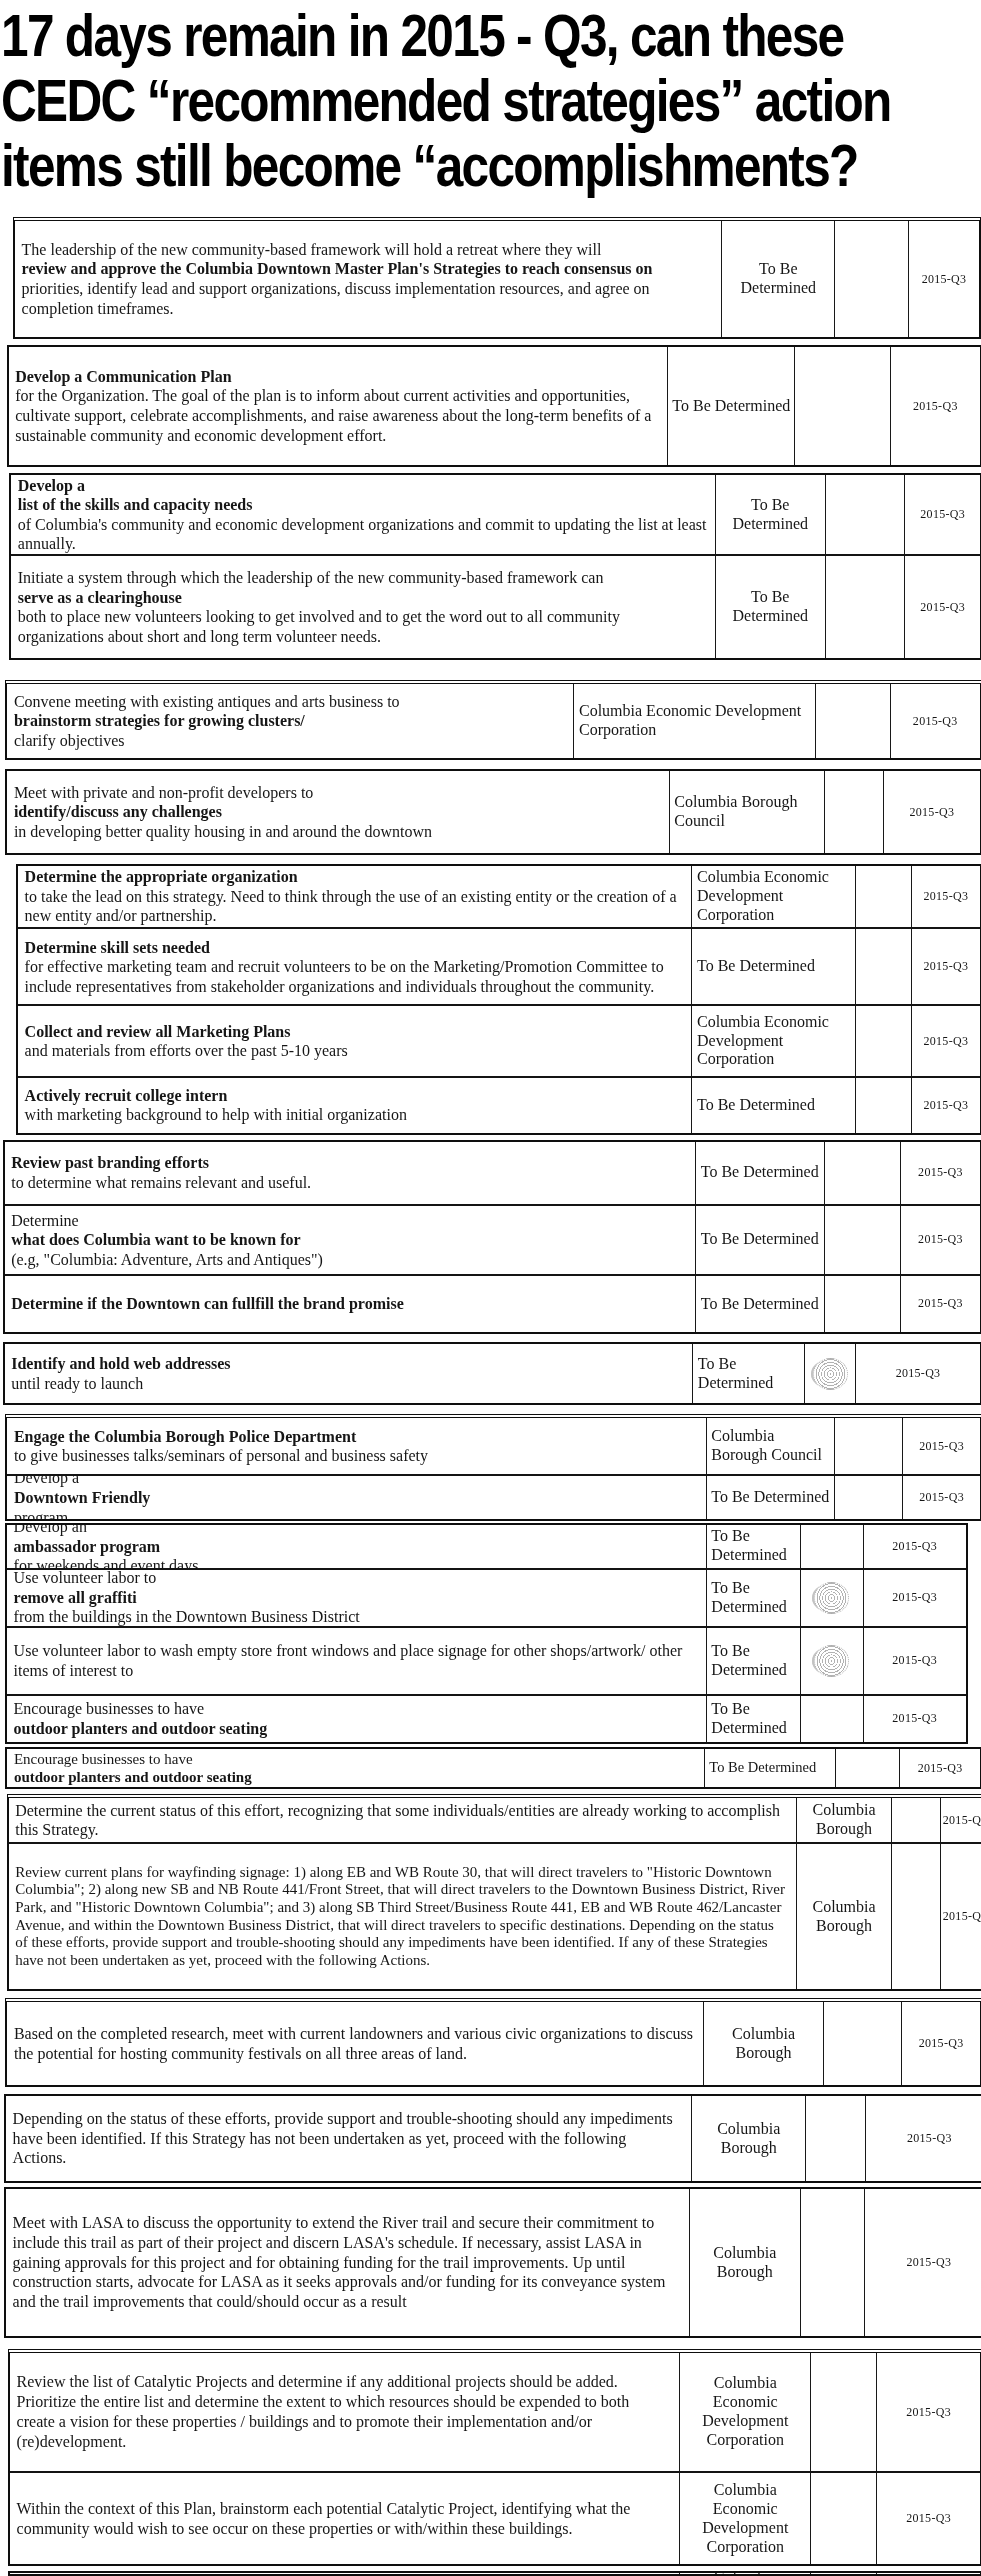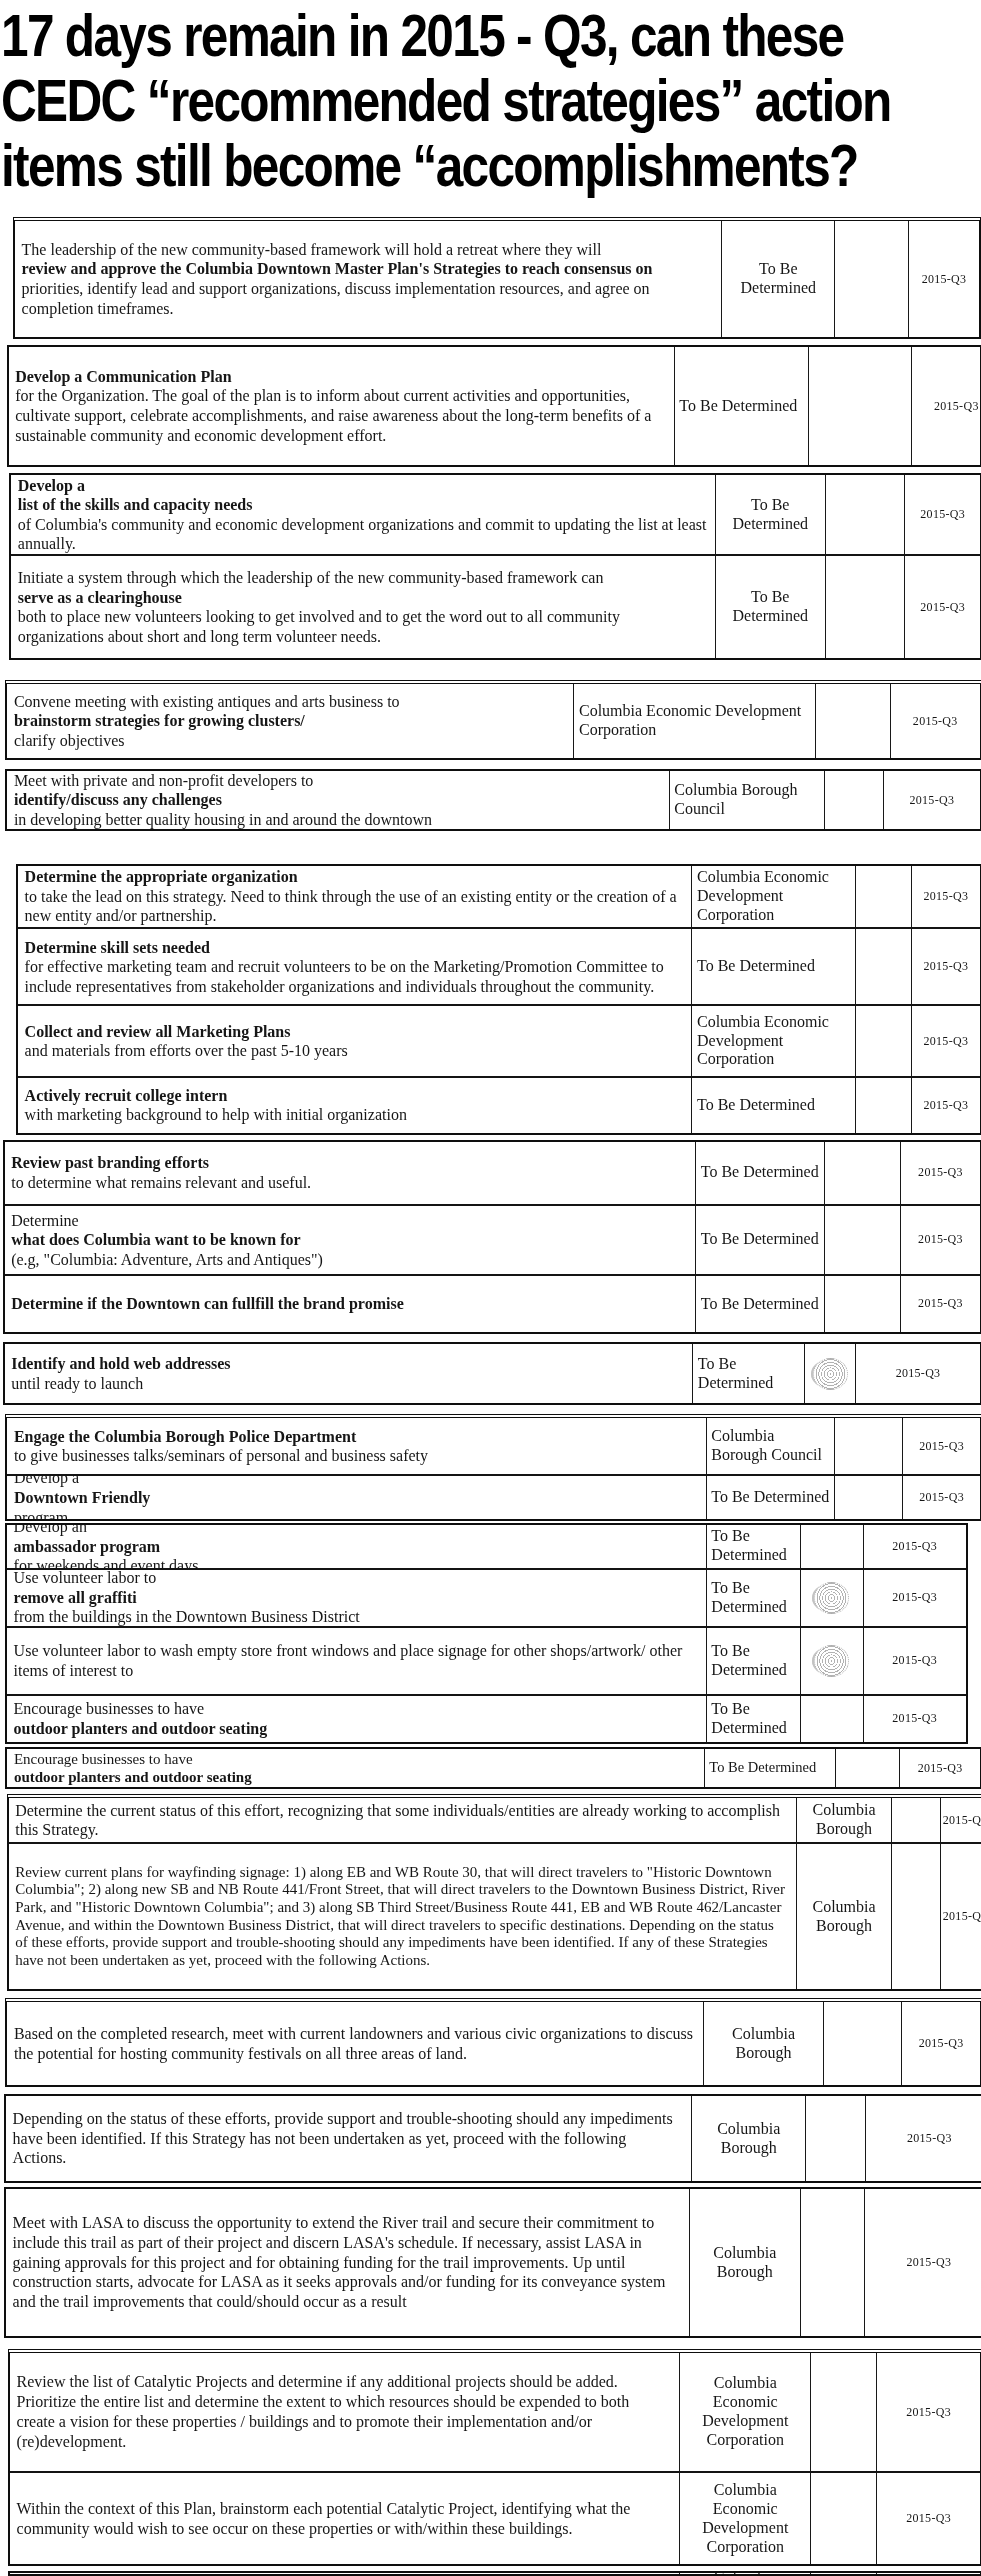--- a/index.html
+++ b/index.html
@@ -89,21 +89,21 @@
         <span class="b">review and approve the Columbia Downtown Master Plan's Strategies to reach consensus on</span>
         <span> priorities, identify lead and support organizations, discuss implementation resources, and agree on completion timeframes.</span>
       </div>
     <div class="cell resp">To Be Determined</div>
     <div class="cell flag"></div>
     <div class="cell date">2015-Q3</div>
   </div>
 </div>
 
 <div class="frag f2" style="top:345px;left:6.6px;right:0;height:122px;">
-  <div class="row" style="flex:1 0 0;gap:7px;">
+  <div class="row" style="flex:1 0 0;">
     <div class="cell desc">
         <span class="b">Develop a Communication Plan</span>
         <span> for the Organization. The goal of the plan is  to inform about current activities and opportunities, cultivate support, celebrate accomplishments, and raise awareness about the long-term benefits of a sustainable community and economic development effort.</span>
       </div>
     <div class="cell resp">To Be Determined</div>
     <div class="cell flag"></div>
     <div class="cell date">2015-Q3</div>
   </div>
 </div>
 
@@ -136,21 +136,21 @@
         <span>Convene meeting with existing antiques and arts business to </span>
         <span class="b">brainstorm strategies for growing clusters/</span>
         <span> clarify objectives</span>
       </div>
     <div class="cell resp">Columbia Economic Development Corporation</div>
     <div class="cell flag"></div>
     <div class="cell date">2015-Q3</div>
   </div>
 </div>
 
-<div class="frag f5" style="top:769px;left:5.3px;right:0;height:62px;">
+<div class="frag f5" style="top:769px;left:5.3px;right:0;height:86px;">
   <div class="row" style="flex:1 0 0;">
     <div class="cell desc">
         <span>Meet with private and non-profit developers to </span>
         <span class="b">identify/discuss any challenges</span>
         <span> in developing better quality housing in and around the downtown</span>
       </div>
     <div class="cell resp">Columbia Borough Council</div>
     <div class="cell flag"></div>
     <div class="cell date">2015-Q3</div>
   </div>

